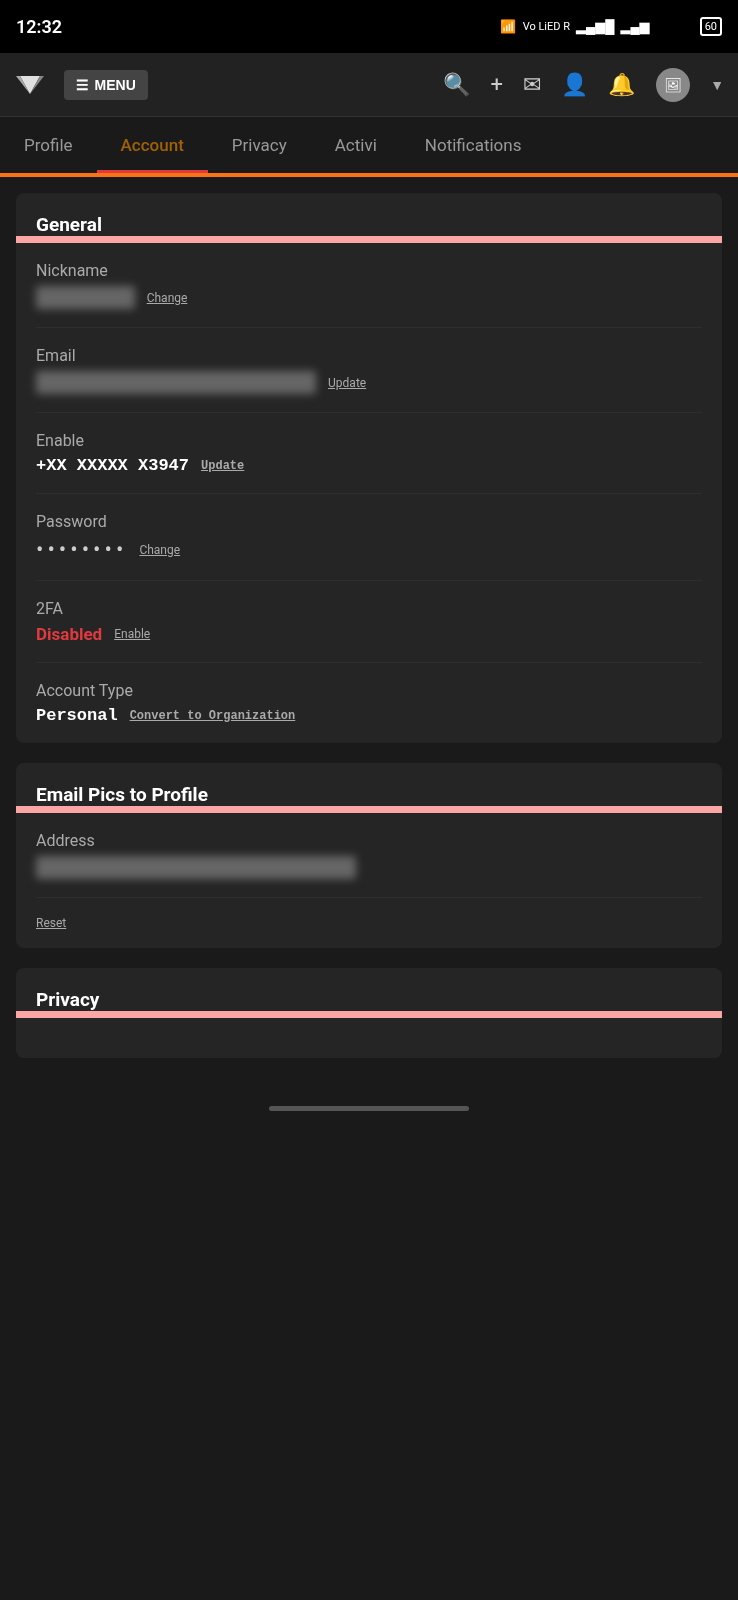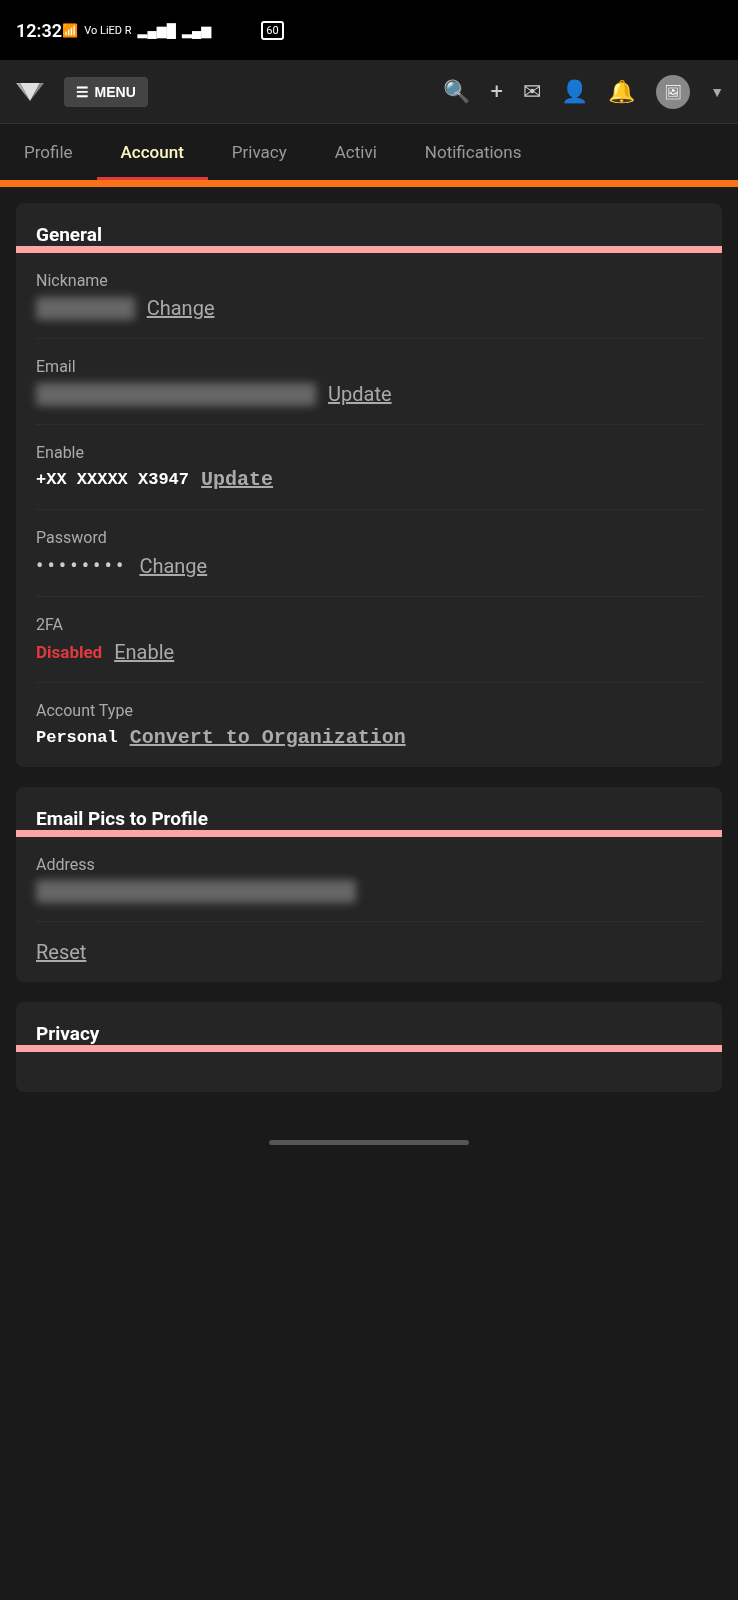--- a/index.html
+++ b/index.html
@@ -9,23 +9,24 @@
       color: #e0e0e0;
       font-family: -apple-system, BlinkMacSystemFont, 'Segoe UI', Roboto, sans-serif;
       width: 738px;
       min-height: 1600px;
     }
 
     
     .status-bar {
       background: #000;
       display: flex;
+      justify-content: space-between;
       align-items: center;
       padding: 8px 16px;
-      height: 60px;
+      height: 53px;
     }
     .status-time {
       color: #fff;
       font-size: 18px;
       font-weight: 600;
     }
     .status-icons {
       display: flex;
       align-items: center;
       gap: 6px;
@@ -90,34 +91,34 @@
       align-items: center;
       justify-content: center;
       font-size: 14px;
       color: #fff;
     }
 
     
     .tabs {
       background: #1a1a1a;
       display: flex;
-      border-bottom: 7px solid #f97316;
+      border-bottom: 4px solid #f97316;
       overflow-x: auto;
     }
     .tab {
       padding: 18px 24px;
       font-size: 17px;
       color: #999;
       cursor: pointer;
       white-space: nowrap;
       position: relative;
       flex-shrink: 0;
     }
     .tab.active {
-      color: #fef9c3;
+      color: #a16207;
       font-weight: 500;
     }
     .tab.active::after {
       content: '';
       position: absolute;
       bottom: 0;
       left: 0;
       right: 0;
       height: 3px;
       background: #e0393e;
@@ -177,21 +178,21 @@
       color: transparent;
       user-select: none;
       padding: 2px 4px;
       filter: blur(4px);
       display: inline-block;
     }
     .link-action {
       color: #aaa;
       text-decoration: underline;
       cursor: pointer;
-      font-size: 20px;
+      font-size: 12px;
     }
     .status-disabled {
       color: #e0393e;
       font-weight: 700;
       font-size: 17px;
     }
     .dots {
       font-size: 22px;
       letter-spacing: 4px;
       color: #ccc;

